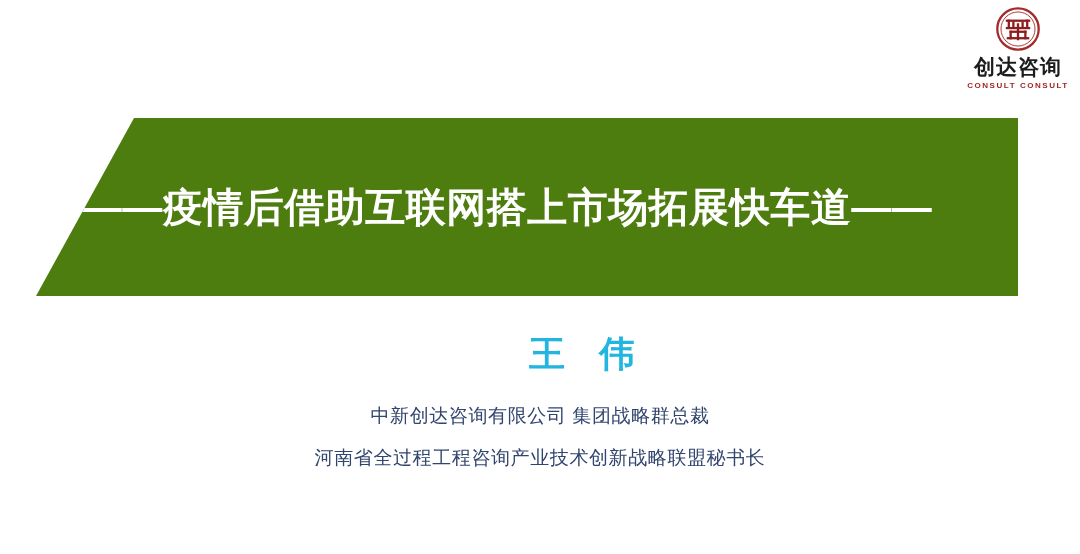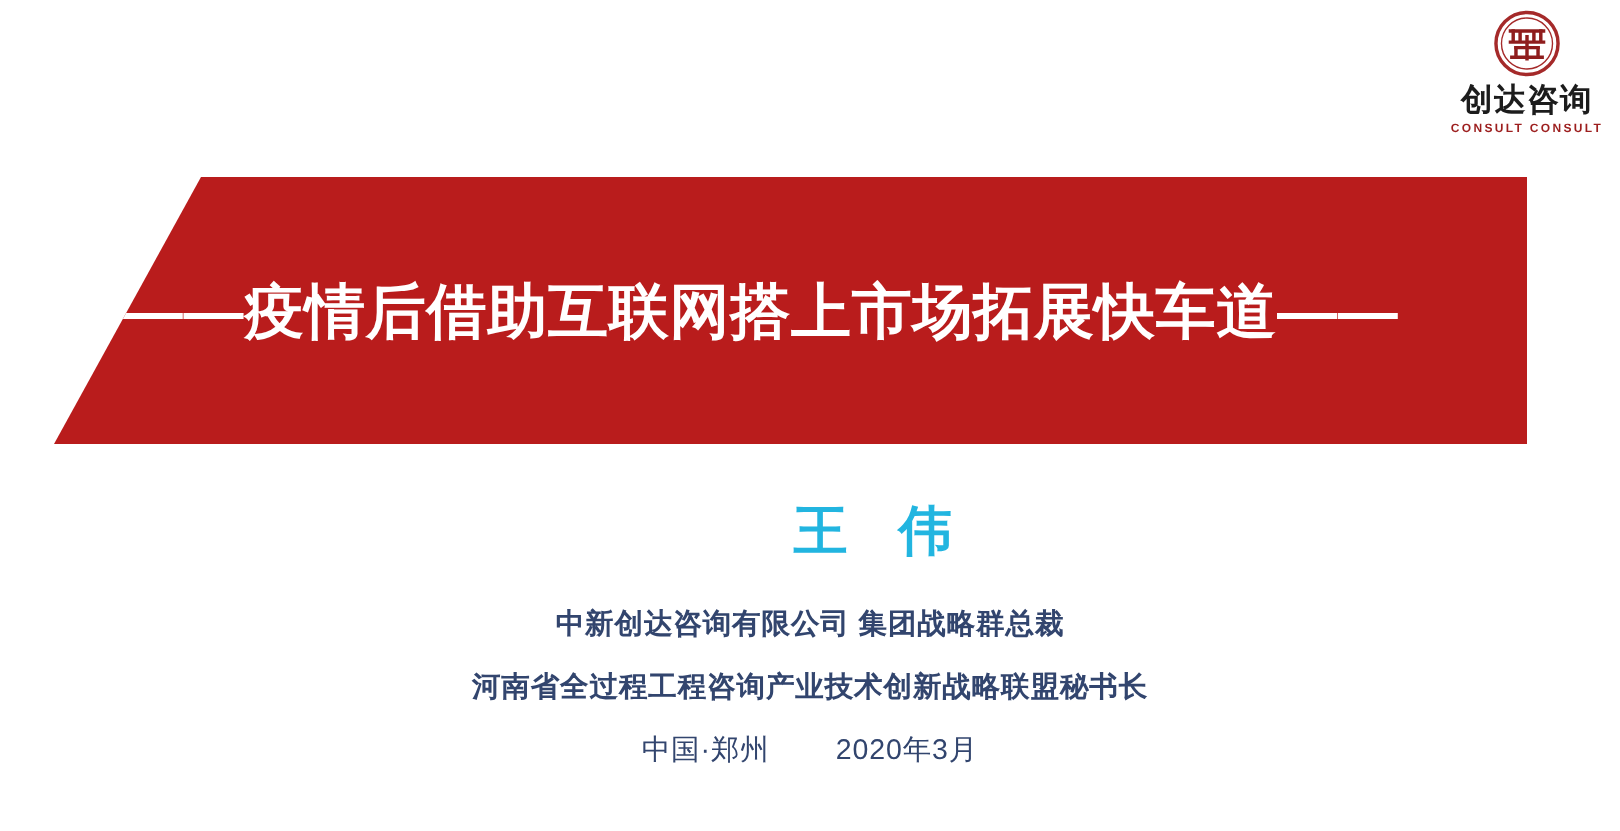--- a/index.html
+++ b/index.html
@@ -54,21 +54,21 @@
     white-space: nowrap;
   }
 
   
   #banner {
     position: absolute;
     left: 0px;
     top: 112px;
     width: 1020px;
     height: 190px;
-    background: #b91c1c;
+    background: #4d7c0f;
     -webkit-clip-path: polygon(134px 6px, 1018px 6px, 1018px 184px, 36px 184px);
     clip-path: polygon(134px 6px, 1018px 6px, 1018px 184px, 36px 184px);
   }
   #banner-title {
     position: absolute;
     left: 0;
     top: 0;
     width: 1020px;
     height: 190px;
     display: flex;
@@ -97,21 +97,21 @@
     color: #22b5e0;
     white-space: nowrap;
     padding-left: 42px;
   }
   .credential {
     position: absolute;
     left: 0;
     width: 1080px;
     text-align: center;
     font-size: 19px;
-    font-weight: 700;
+    font-weight: 400;
     color: #32456e;
     letter-spacing: 0.6px;
     white-space: nowrap;
   }
   #credential-1 { top: 403px; }
   #credential-2 { top: 445px; }
   #venue-line {
     position: absolute;
     left: 0;
     top: 487px;
@@ -157,17 +157,14 @@
 
   <div id="banner">
     <div id="banner-title">——疫情后借助互联网搭上市场拓展快车道——</div>
   </div>
 
   <div id="presenter-name">王 伟</div>
 
   <div class="credential" id="credential-1">中新创达咨询有限公司 集团战略群总裁</div>
   <div class="credential" id="credential-2">河南省全过程工程咨询产业技术创新战略联盟秘书长</div>
 
-  <div id="venue-line">
-    <span>中国·郑州</span><span id="venue-gap"></span><span>2020年3月</span>
-  </div>
 
 </div>
 
 </body></html>

